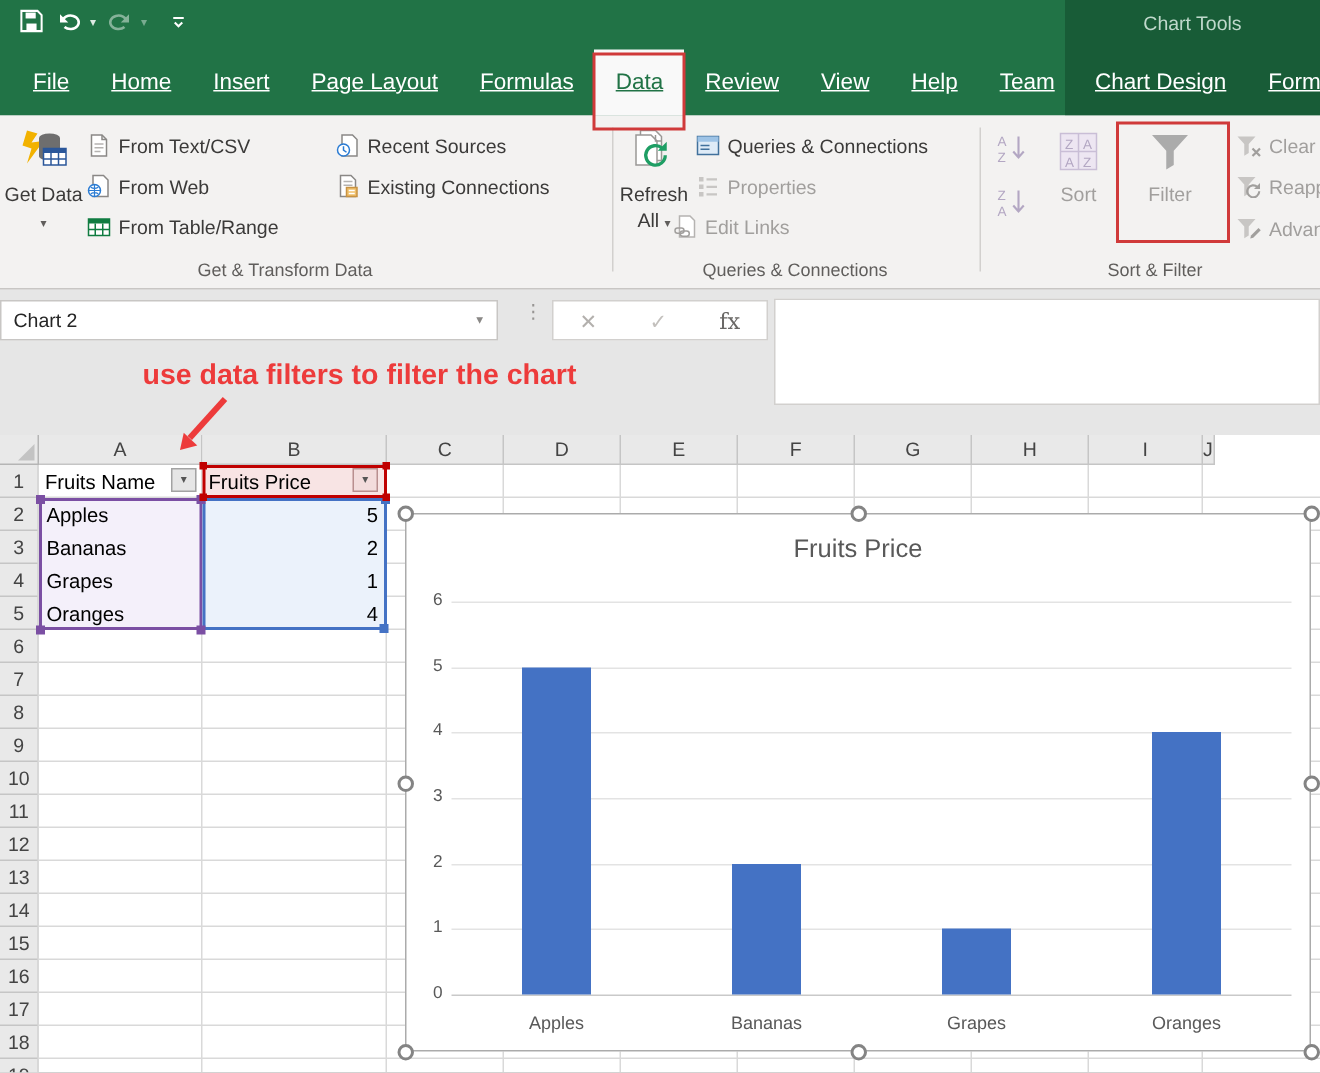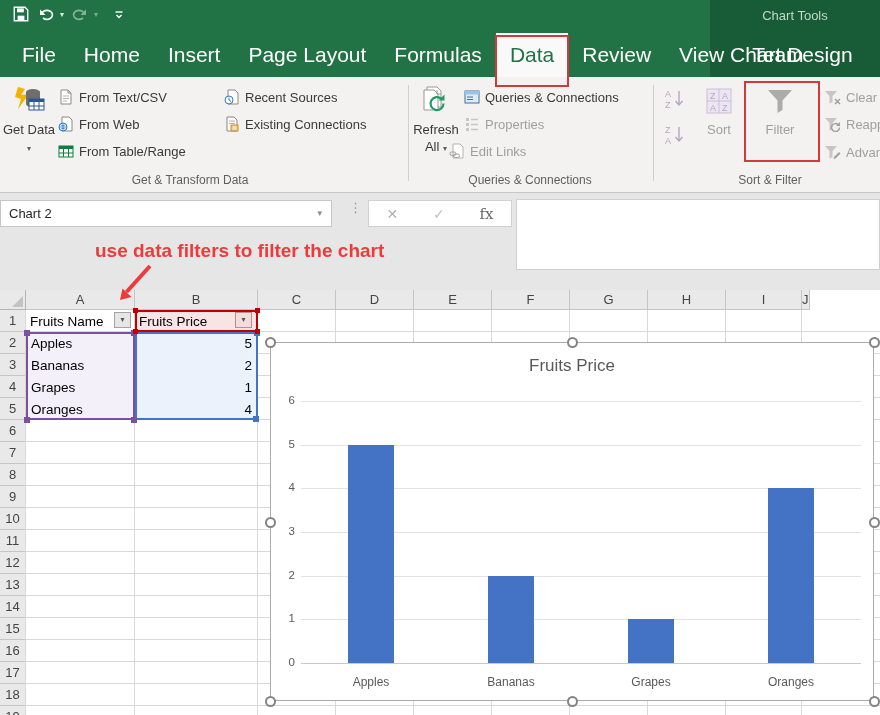--- a/index.html
+++ b/index.html
@@ -12,21 +12,21 @@
   .ctx-bg   { position:absolute; left:710px; top:0; width:170px; height:77px; background:#185C37; }
   .qat { position:absolute; left:12px; top:5px; display:flex; align-items:center; gap:6px; z-index:3; }
   .qat .chev { color:rgba(255,255,255,.85); font-size:8px; margin-left:-2px; }
   .qat .chev.dim { color:rgba(255,255,255,.4); }
   .chart-tools { position:absolute; left:710px; top:8px; width:170px; text-align:center;
                  color:#BFD8CB; font-size:13px; z-index:3; }
   .tabrow { position:absolute; left:0; top:33px; width:880px; height:44px; z-index:6; }
   .tabs-regular { position:absolute; left:8px; top:0; height:44px; display:flex; }
   .tabs-ctx { position:absolute; left:716px; top:0; height:44px; display:flex; }
   .tab { position:relative; height:44px; line-height:44px; padding:0 14px; color:#fff;
-         font-size:21px; white-space:nowrap; cursor:default; }
+         font-size:15px; white-space:nowrap; cursor:default;text-decoration:underline; }
   .tab.selected { background:#F9F9F9; color:#217346; }
   .tab .red-outline { position:absolute; left:-1px; right:-1px; top:2px; height:52px;
          border:2px solid #D03A3A; z-index:9; }
 
   
   .ribbon { position:absolute; left:0; top:77px; width:880px; height:116px; background:#F3F2F1;
             border-bottom:1px solid #C8C6C4; z-index:2; font-size:13px; color:#3B3A39; }
   .divider { position:absolute; top:8px; height:96px; width:1px; background:#D2D0CE; }
   .grouplabel { position:absolute; bottom:5px; font-size:12px; color:#605E5C; text-align:center; }
   .bigbtn { position:absolute; top:7px; text-align:center; color:#3B3A39; }
@@ -129,20 +129,21 @@
   <div class="tabrow">
     <div class="tabs-regular" id="tabs-regular">
         <div class="tab">File</div>
         <div class="tab">Home</div>
         <div class="tab">Insert</div>
         <div class="tab">Page Layout</div>
         <div class="tab">Formulas</div>
         <div class="tab selected">Data<div class="red-outline"></div></div>
         <div class="tab">Review</div>
         <div class="tab">View</div>
+        <div class="tab">Help</div>
         <div class="tab">Team</div>
       </div>
     <div class="tabs-ctx" id="tabs-ctx">
         <div class="tab">Chart Design</div>
         <div class="tab">Format</div>
       </div>
   </div>
 
   <div class="ribbon">
 

